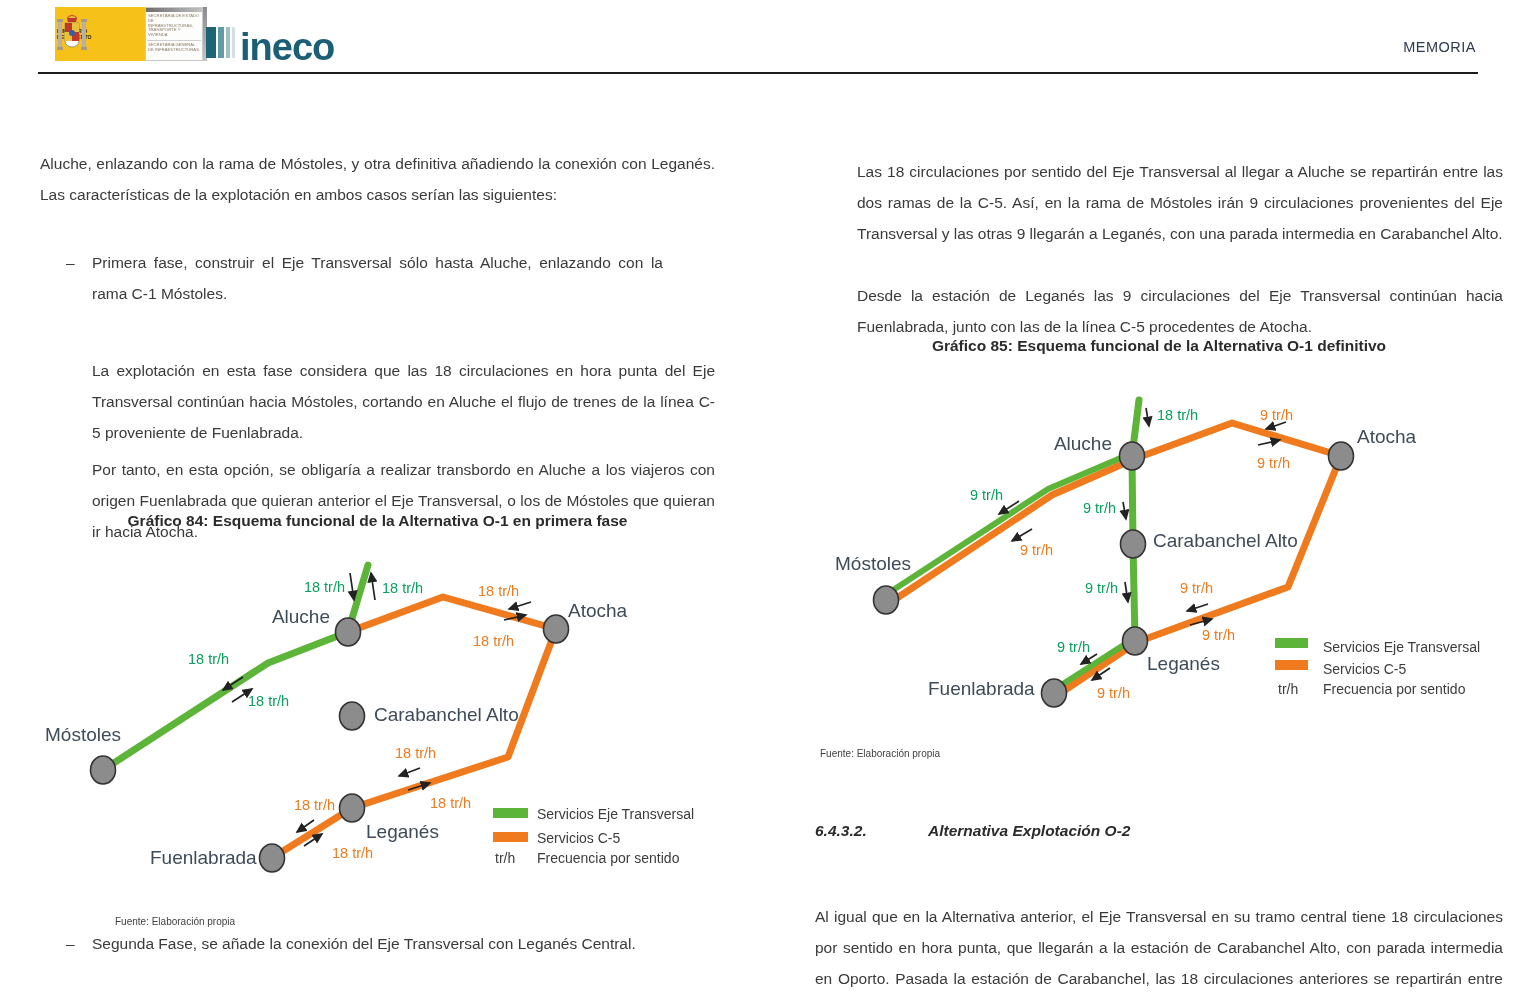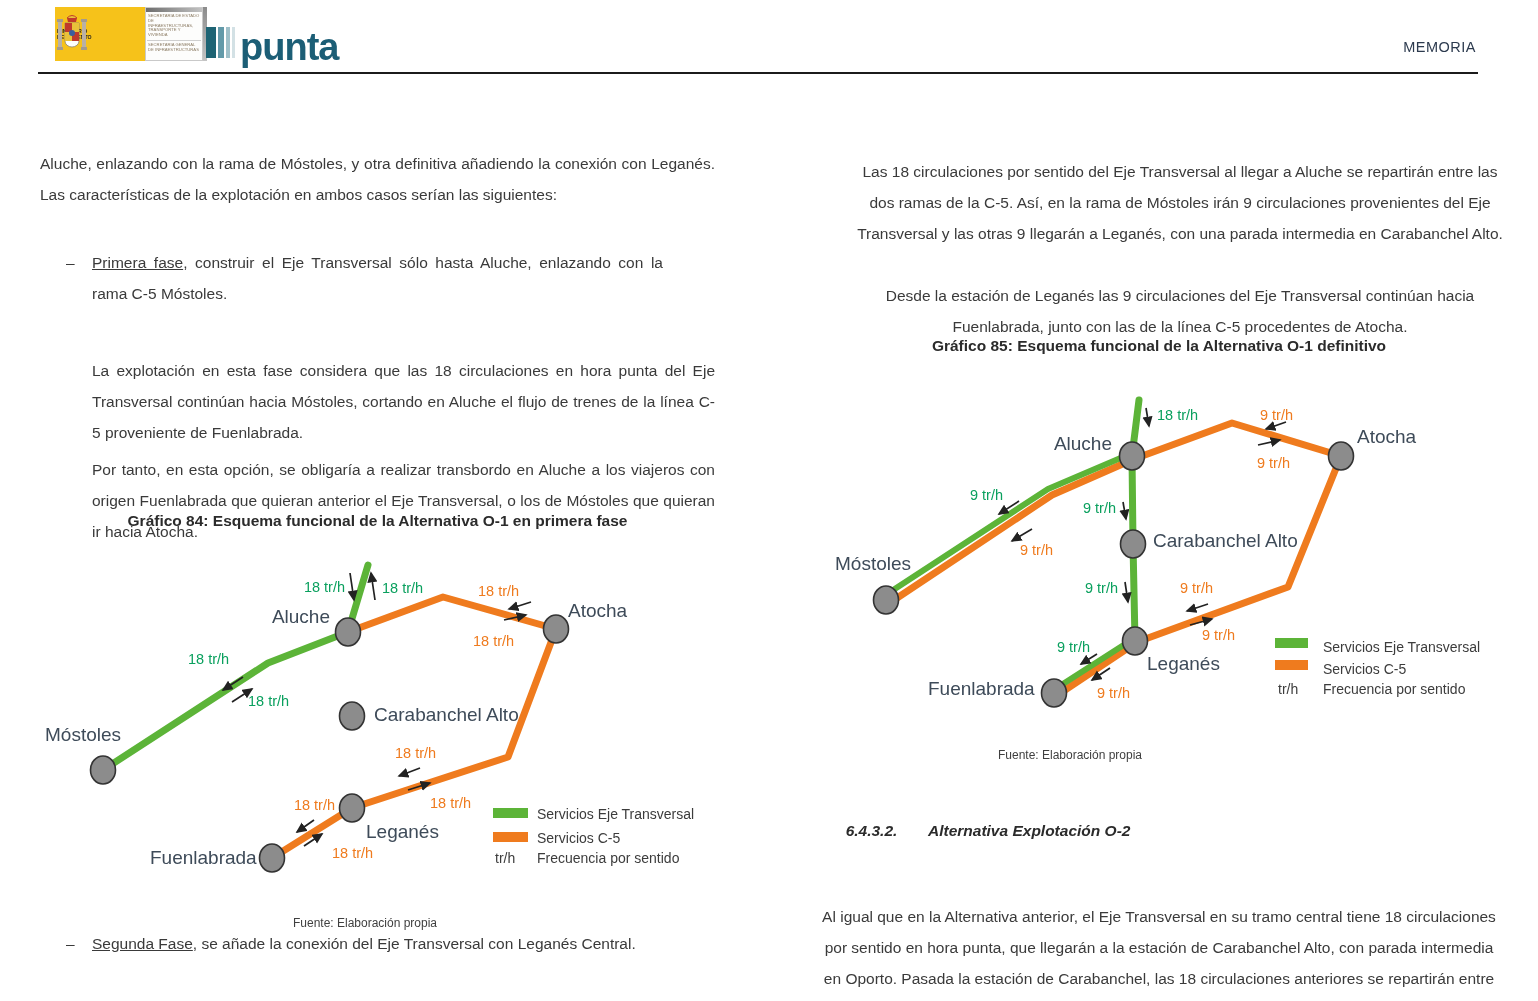--- a/index.html
+++ b/index.html
@@ -22,29 +22,29 @@
   .b3{width:4px;background:#9fc0c9;}
   .b4{width:3px;background:#d3e1e5;}
   .ineco-word{font-size:38px;font-weight:bold;color:#1c5e76;letter-spacing:-1px;
               line-height:30px;margin-left:3px;position:relative;top:4px;}
   .memoria{position:absolute;right:62px;top:39px;font-size:14.5px;color:#2c3a4e;letter-spacing:.5px;text-align:center;}
   .rule{position:absolute;left:38px;top:72px;width:1440px;height:2px;background:#1b1b1b;}
   
   .blk{position:absolute;}
   .p{font-size:15.5px;line-height:31px;text-align:justify;color:#3a3a3a;margin-top:40px;}
   .col-l{left:40px;width:675px;}
-  .col-r{left:815px;width:688px;text-align:center;}
+  .col-r{left:815px;width:688px;}
   .ind-l{margin-left:52px;width:623px;}
   .ind-r{margin-left:42px;width:646px;}
   .bullet{position:relative;padding-left:52px;width:623px;box-sizing:border-box;
           font-size:15.5px;line-height:31px;text-align:justify;}
   .bullet .dash{position:absolute;left:26px;top:0;}
-  .ul{text-decoration:underline;}
+  .ul{}
   .caption{font-size:15.5px;font-weight:bold;text-align:center;color:#2b2b2b;}
-  .fuente{position:absolute;font-size:12px;color:#3f3f3f;text-align:center;width:500px;}
+  .fuente{position:absolute;font-size:10px;color:#3f3f3f;text-align:left;width:500px;}
   .heading{display:flex;font-size:15.5px;font-weight:bold;font-style:italic;color:#2b2b2b;}
   .heading .hnum{width:113px;}
   
   svg{position:absolute;overflow:visible;}
   svg text{font-family:"Liberation Sans",sans-serif;}
   .st{font-size:19px;fill:#3e4b59;}
   .fl{font-size:14.5px;}
   .lg{font-size:14px;fill:#3c3c3c;}
   .ar{stroke:#222222;stroke-width:1.7px;fill:none;}
   .trunk{fill:none;stroke-width:7px;stroke-linejoin:round;stroke-linecap:round;}
@@ -84,32 +84,32 @@
     <div class="gov-sec">SECRETARÍA GENERAL DE INFRAESTRUCTURAS</div>
   </div>
   <div class="gov-edge"></div>
 </div>
 
 <div class="ineco">
   <span class="bar b1"></span>
   <span class="bar b2"></span>
   <span class="bar b3"></span>
   <span class="bar b4"></span>
-  <span class="ineco-word">punta</span>
+  <span class="ineco-word">ineco</span>
 </div>
 
 <div class="memoria">MEMORIA</div>
 <div class="rule"></div>
 
 <div class="blk col-l p" style="top:108px;">Aluche, enlazando con la rama de Móstoles, y otra definitiva añadiendo la conexión con Leganés. Las características de la explotación en ambos casos serían las siguientes:</div>
 
 <div class="blk col-l" style="top:247px;">
   <div class="bullet">
     <span class="dash">–</span>
-    <span class="ul">Primera fase</span><span>, construir el Eje Transversal sólo hasta Aluche, enlazando con la rama C-5 Móstoles.</span>
+    <span class="ul">Primera fase</span><span>, construir el Eje Transversal sólo hasta Aluche, enlazando con la rama C-1 Móstoles.</span>
   </div>
 </div>
 
 <div class="blk col-l p ind-l" style="top:315px;">La explotación en esta fase considera que las 18 circulaciones en hora punta del Eje Transversal continúan hacia Móstoles, cortando en Aluche el flujo de trenes de la línea C-5 proveniente de Fuenlabrada.</div>
 <div class="blk col-l p ind-l" style="top:414px;">Por tanto, en esta opción, se obligaría a realizar transbordo en Aluche a los viajeros con origen Fuenlabrada que quieran anterior el Eje Transversal, o los de Móstoles que quieran ir hacia Atocha.</div>
 <div class="blk col-l caption" style="top:512px;">Gráfico 84: Esquema funcional de la Alternativa O-1 en primera fase</div>
 
 <svg style="left:40px;top:556px;" width="673" height="360" viewBox="0 0 673 360">
   <defs>
     <marker id="ah84" markerWidth="8" markerHeight="8" refX="5.5" refY="3" orient="auto">

